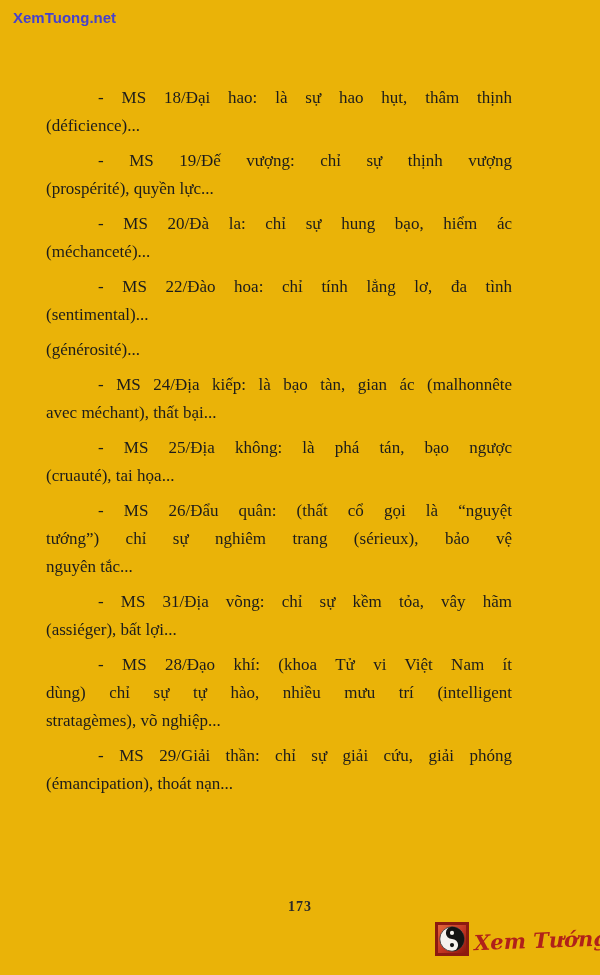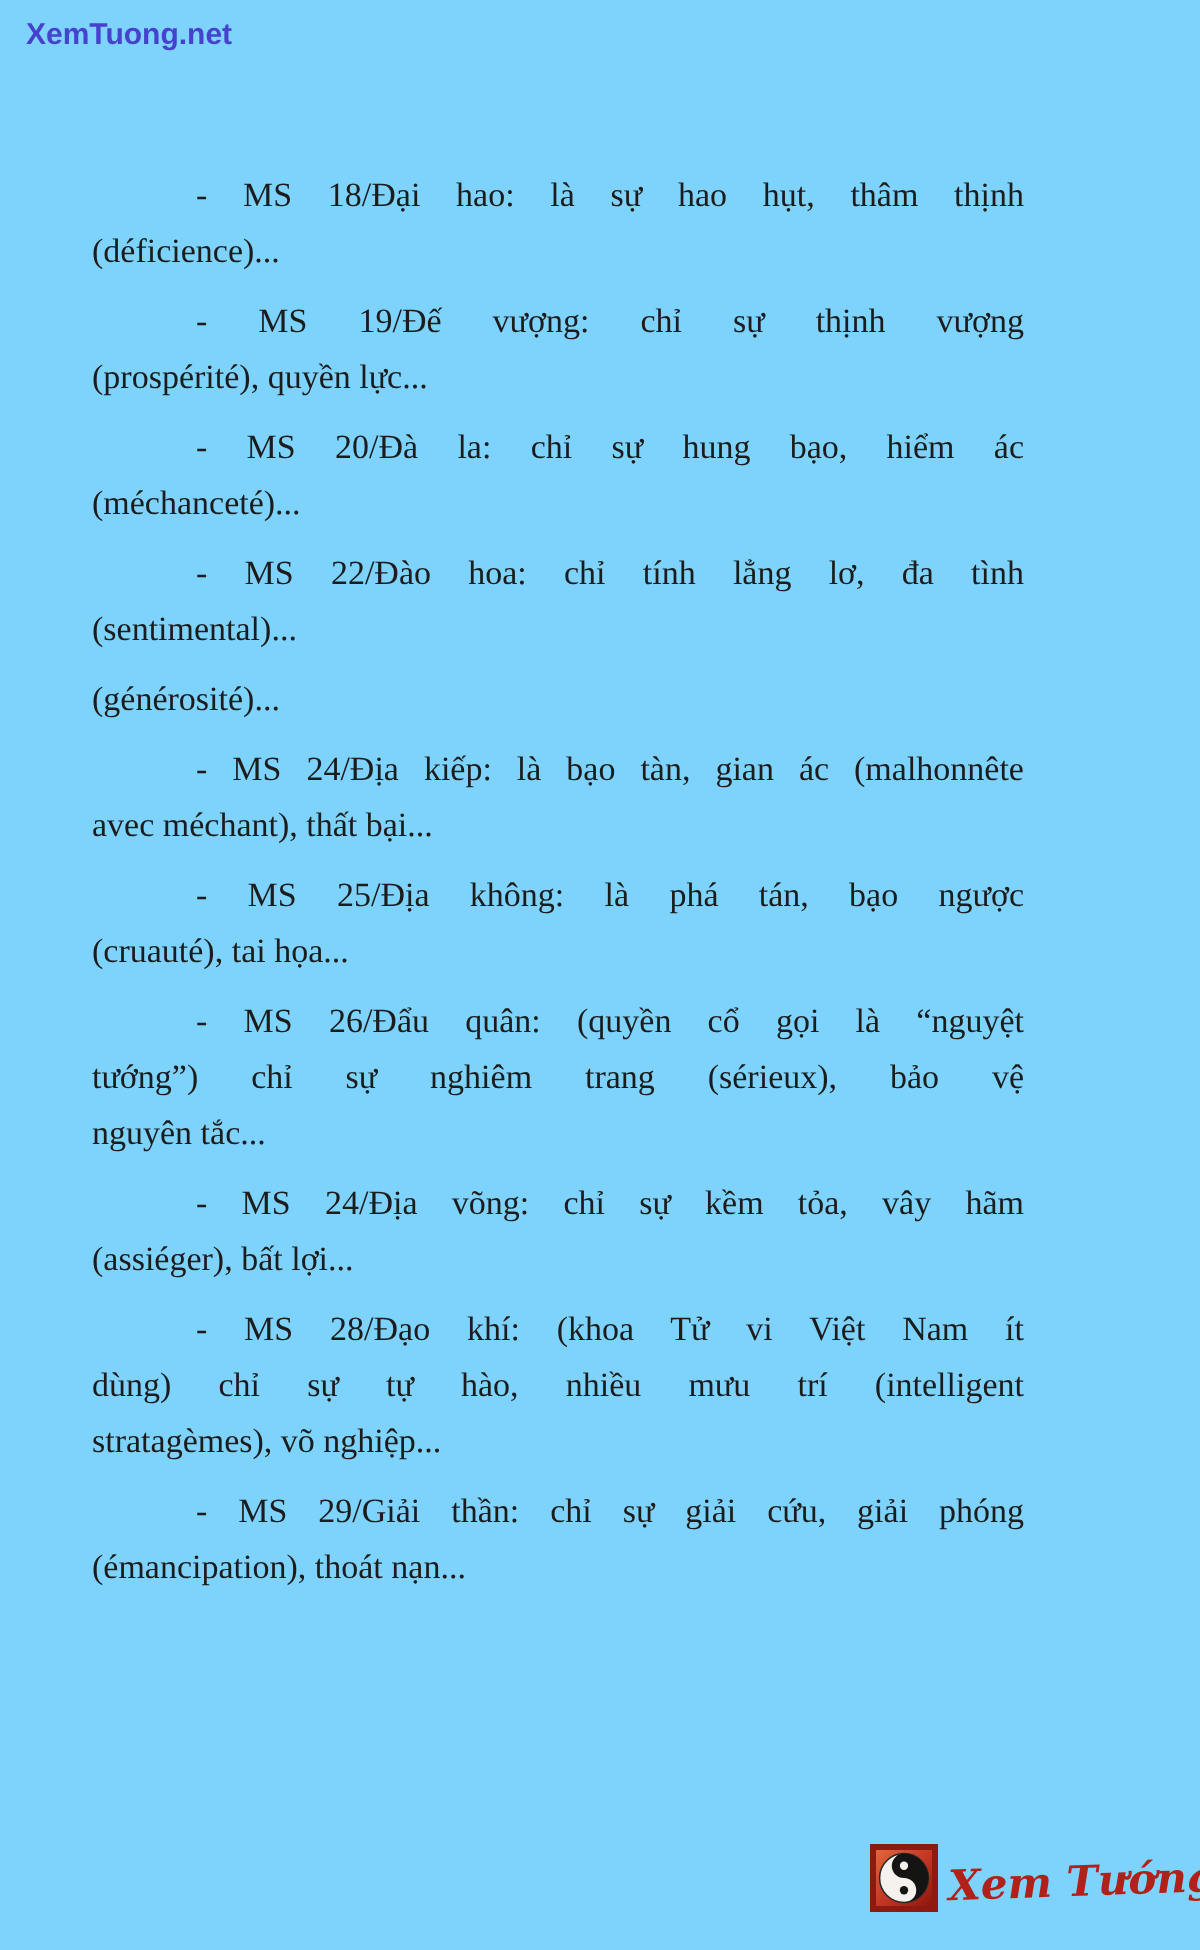--- a/index.html
+++ b/index.html
@@ -1,17 +1,17 @@
 <!DOCTYPE html>
 <html><head>
 <meta charset="utf-8">
 <style>
   html,body{margin:0;padding:0;background:#ffffff;}
   .page{
-    position:relative;width:600px;height:975px;background:#7dd3fc;overflow:hidden;
+    position:relative;width:600px;height:975px;background:#eab308;overflow:hidden;
     font-family:"Liberation Serif",serif;color:#1c1c1c;
   }
   .header-link{
     position:absolute;left:13px;top:9px;
     font-family:"Liberation Sans",sans-serif;font-weight:bold;font-size:15px;
     color:#4642cd;text-decoration:none;cursor:pointer;
   }
   .text-block{
     position:absolute;left:46px;top:84px;width:466px;
     font-size:17px;line-height:28px;color:#1c1c1c;
@@ -71,39 +71,40 @@
       </div>
       <div class="para">
         <div class="line first"><span class="b">- MS 24/Địa kiếp:</span><span> là bạo tàn, gian ác </span><span class="b">(malhonnête</span></div>
         <div class="line last"><span class="b">avec méchant)</span><span>, thất bại...</span></div>
       </div>
       <div class="para">
         <div class="line first"><span class="b">- MS 25/Địa không:</span><span> là phá tán, bạo ngược</span></div>
         <div class="line last"><span class="b">(cruauté)</span><span>, tai họa...</span></div>
       </div>
       <div class="para">
-        <div class="line first"><span class="b">- MS 26/Đẩu quân:</span><span> (quyền cổ gọi là </span><span class="b">“nguyệt</span></div>
+        <div class="line first"><span class="b">- MS 26/Đẩu quân:</span><span> (thất cổ gọi là </span><span class="b">“nguyệt</span></div>
         <div class="line"><span class="b">tướng”</span><span>) chỉ sự nghiêm trang </span><span class="b">(sérieux)</span><span>, bảo vệ</span></div>
         <div class="line last"><span>nguyên tắc...</span></div>
       </div>
       <div class="para">
-        <div class="line first"><span class="b">- MS 24/Địa võng:</span><span> chỉ sự kềm tỏa, vây hãm</span></div>
+        <div class="line first"><span class="b">- MS 31/Địa võng:</span><span> chỉ sự kềm tỏa, vây hãm</span></div>
         <div class="line last"><span class="b">(assiéger)</span><span>, bất lợi...</span></div>
       </div>
       <div class="para">
         <div class="line first"><span class="b">- MS 28/Đạo khí:</span><span> (khoa Tử vi Việt Nam ít</span></div>
         <div class="line"><span>dùng) chỉ sự tự hào, nhiều mưu trí </span><span class="b">(intelligent</span></div>
         <div class="line last"><span class="b">stratagèmes)</span><span>, võ nghiệp...</span></div>
       </div>
       <div class="para">
         <div class="line first"><span class="b">- MS 29/Giải thần:</span><span> chỉ sự giải cứu, giải phóng</span></div>
         <div class="line last"><span class="b">(émancipation)</span><span>, thoát nạn...</span></div>
       </div>
     </div>
 
+  <div class="page-number">173</div>
 
   <div class="site-logo">
     <span class="logo-square">
       <svg viewBox="0 0 100 100" xmlns="http://www.w3.org/2000/svg" aria-hidden="true">
         <circle cx="50" cy="50" r="47" fill="#f5f2ee" stroke="#2a2a2a" stroke-width="3"></circle>
         <path d="M50,3 A47,47 0 0 1 50,97 A23.5,23.5 0 0 0 50,50 A23.5,23.5 0 0 1 50,3 Z" fill="#141414"></path>
         <circle cx="50" cy="26.5" r="8" fill="#f5f2ee"></circle>
         <circle cx="50" cy="73.5" r="8" fill="#141414"></circle>
       </svg>
     </span>

